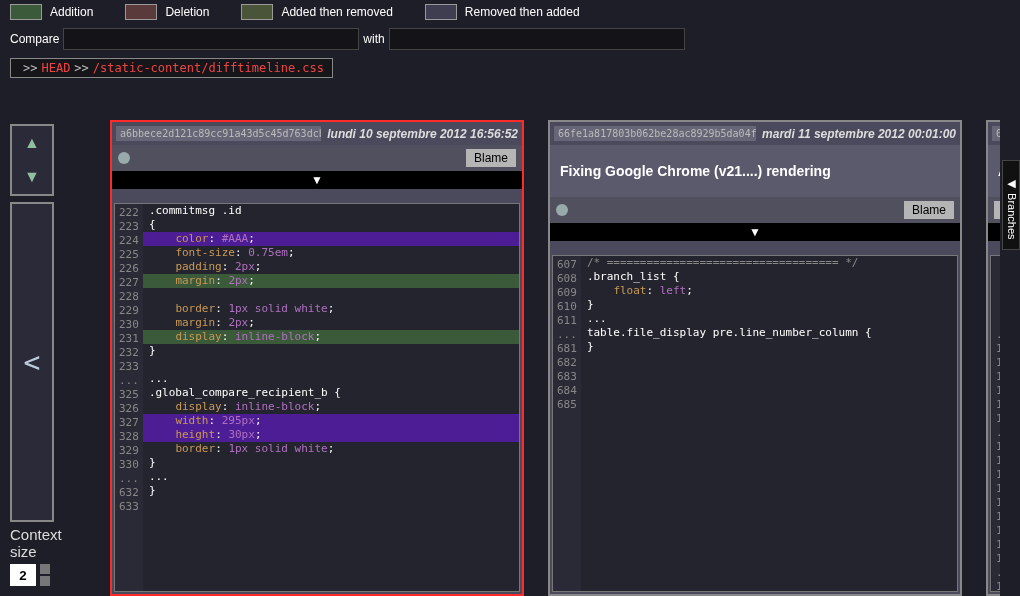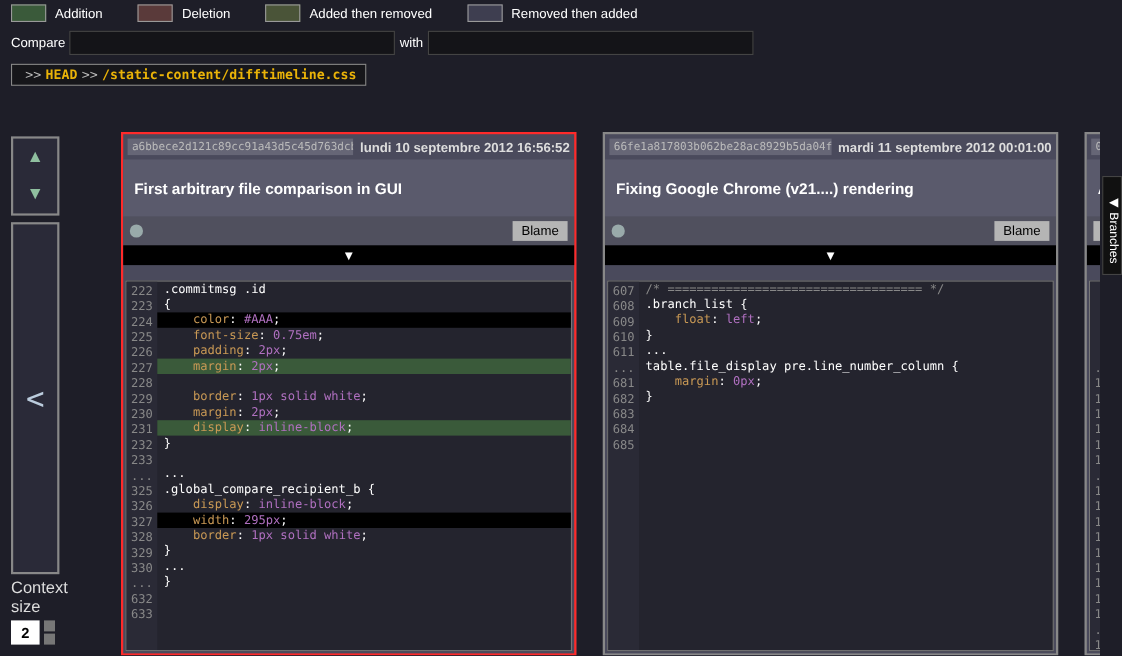--- a/index.html
+++ b/index.html
@@ -16,21 +16,21 @@
   .legend span.label { margin-right: 24px; }
 
   
   .compare-row { display: flex; align-items: center; padding: 4px 10px; gap: 4px; }
   .compare-row input { background: #141418; border: 1px solid #444; height: 22px; width: 296px; color: #fff; padding: 0 4px; }
   .compare-row .with-input { width: 296px; }
 
   
   .breadcrumb { display: inline-flex; align-items: center; border: 1px solid #888; margin: 4px 10px; padding: 2px 8px; background: #16161a; font-family: monospace; }
   .breadcrumb .sep { color: #bbb; margin: 0 4px; }
-  .breadcrumb .ref { color: #eab308; font-weight: bold; text-align: right; }
+  .breadcrumb .ref { color: #ef4444; font-weight: normal; text-align: right; }
 
   
   .left-col { position: absolute; left: 10px; top: 124px; width: 48px; }
   .nav-box { border: 2px solid #888; background: #2a2a38; width: 44px; height: 72px; display: flex; flex-direction: column; }
   .nav-btn { flex: 1; display: flex; align-items: center; justify-content: center; color: #8fbf9f; font-size: 16px; cursor: pointer; }
   .prev-box { border: 2px solid #888; background: #2a2a38; width: 44px; height: 320px; margin-top: 6px; display: flex; align-items: center; justify-content: center; color: #bcd; font-size: 28px; font-family: monospace; cursor: pointer; }
   .ctx-label { font-size: 15px; color: #ddd; margin-top: 4px; }
   .ctx-row { display: flex; align-items: center; gap: 4px; margin-top: 4px; }
   .ctx-row input { width: 26px; height: 22px; background: #fff; color: #000; border: none; text-align: center; font-weight: bold; }
   .ctx-icon { width: 10px; height: 10px; background: #777; }
@@ -38,38 +38,38 @@
   
   .scroller { position: absolute; left: 110px; top: 120px; right: 20px; height: 476px; display: flex; gap: 24px; overflow: hidden; }
 
   
   .panel { width: 414px; flex: 0 0 414px; border: 2px solid #888; background: #4a4a5c; position: relative; display: flex; flex-direction: column; }
   .panel.selected { border: 2px solid #ff2a2a; }
   .panel.third { width: 40px; flex: 0 0 40px; overflow: hidden; }
 
   .panel-header { display: flex; align-items: center; gap: 6px; padding: 4px; }
   .sha { background: #666676; color: #bbb; font-family: monospace; font-size: 10px; padding: 2px 4px; white-space: nowrap; overflow: hidden; }
-  .date { color: #ddd; font-size: 12px; font-weight: bold; white-space: nowrap; }
+  .date { color: #ddd; font-size: 12px; font-weight: bold; white-space: nowrap; font-style: italic; }
 
   .title-bar { background: #5a5a6c; padding: 18px 10px; font-weight: bold; font-size: 14px; white-space: nowrap; }
   .meta-bar { background: #50505e; display: flex; align-items: center; justify-content: space-between; padding: 4px 6px; }
   .dot { width: 12px; height: 12px; background: #9aa; border-radius: 50%; }
   .blame-btn { background: #b5b5b5; color: #000; border: none; padding: 2px 8px; font-size: 12px; cursor: pointer; }
   .expand-bar { background: #000; height: 18px; display: flex; align-items: center; justify-content: center; color: #fff; }
   .padspace { height: 14px; }
 
-  .code-area { border: 1px solid #777; margin: 0 2px 2px 2px; display: flex; font-family: monospace; font-size: 11px; background: #24242e; overflow: hidden; flex: 1; }
+  .code-area { border: 1px solid #777; margin: 0 2px 2px 2px; display: flex; font-family: monospace; font-size: 11px; background: #24242e; overflow: hidden; flex: 1; justify-content: center; }
   .gutter { background: #2a2a36; color: #888; padding: 2px 2px; text-align: right; }
   .gutter div { height: 14px; line-height: 14px; padding: 0 2px; }
   .code { flex: 1; }
   .code div { height: 14px; line-height: 14px; padding-left: 6px; white-space: pre; }
 
   .hl-add   { background: #3a5a3a; }
   .hl-del   { background: #5a3a3a; }
-  .hl-atr   { background: #000000; }
+  .hl-atr   { background: #4c1d95; }
   .tok-prop{ color: #c99955; }
   .tok-val { color: #b070c0; }
   .tok-com { color: #888; }
 
   
   .branches-tab { position: absolute; right: 0; top: 160px; width: 18px; height: 90px; background: #111; color: #fff; writing-mode: vertical-rl; text-align: center; font-size: 11px; padding-top: 6px; cursor: pointer; border: 1px solid #444; }
   .branches-tab .arr { display: inline-block; transform: rotate(0deg); }
 </style>
 </head>
 <body>
@@ -127,21 +127,20 @@
   </div>
 </div>
 
 
 <div class="scroller" id="scroller">
     <div class="panel selected">
       <div class="panel-header">
         <span class="sha">a6bbece2d121c89cc91a43d5c45d763dcbeaf248</span>
         <span class="date">lundi 10 septembre 2012 16:56:52</span>
       </div>
-      <div class="title-bar">First arbitrary file comparison in GUI</div>
       <div class="meta-bar">
         <div class="dot"></div>
         <button class="blame-btn">Blame</button>
       </div>
       <div class="expand-bar">▼</div>
       <div class="padspace"></div>
       <div class="code-area">
         <div class="gutter">
           <div>222</div>
           <div>223</div>
@@ -176,20 +175,21 @@
           <div></div>
           <div>    <span class="tok-prop">border</span>: <span class="tok-val">1px solid white</span>;</div>
           <div>    <span class="tok-prop">margin</span>: <span class="tok-val">2px</span>;</div>
           <div class="hl-add">    <span class="tok-prop">display</span>: <span class="tok-val">inline-block</span>;</div>
           <div>}</div>
           <div></div>
           <div>...</div>
           <div>.global_compare_recipient_b {</div>
           <div>    <span class="tok-prop">display</span>: <span class="tok-val">inline-block</span>;</div>
           <div class="hl-atr">    <span class="tok-prop">width</span>: <span class="tok-val">295px</span>;</div>
+          <div class="hl-atr">    <span class="tok-prop">height</span>: <span class="tok-val">30px</span>;</div>
           <div>    <span class="tok-prop">border</span>: <span class="tok-val">1px solid white</span>;</div>
           <div>}</div>
           <div>...</div>
           <div>}</div>
           <div></div>
         </div>
       </div>
     </div>
     <div class="panel">
       <div class="panel-header">
@@ -217,21 +217,20 @@
           <div>684</div>
           <div>685</div>
         </div>
         <div class="code">
           <div><span class="tok-com">/* =================================== */</span></div>
           <div>.branch_list {</div>
           <div>    <span class="tok-prop">float</span>: <span class="tok-val">left</span>;</div>
           <div>}</div>
           <div>...</div>
           <div>table.file_display pre.line_number_column {</div>
-          <div>    <span class="tok-prop">margin</span>: <span class="tok-val">0px</span>;</div>
           <div>}</div>
           <div></div>
         </div>
       </div>
     </div>
     <div class="panel third">
       <div class="panel-header">
         <span class="sha">05bce</span>
         <span class="date"></span>
       </div>

